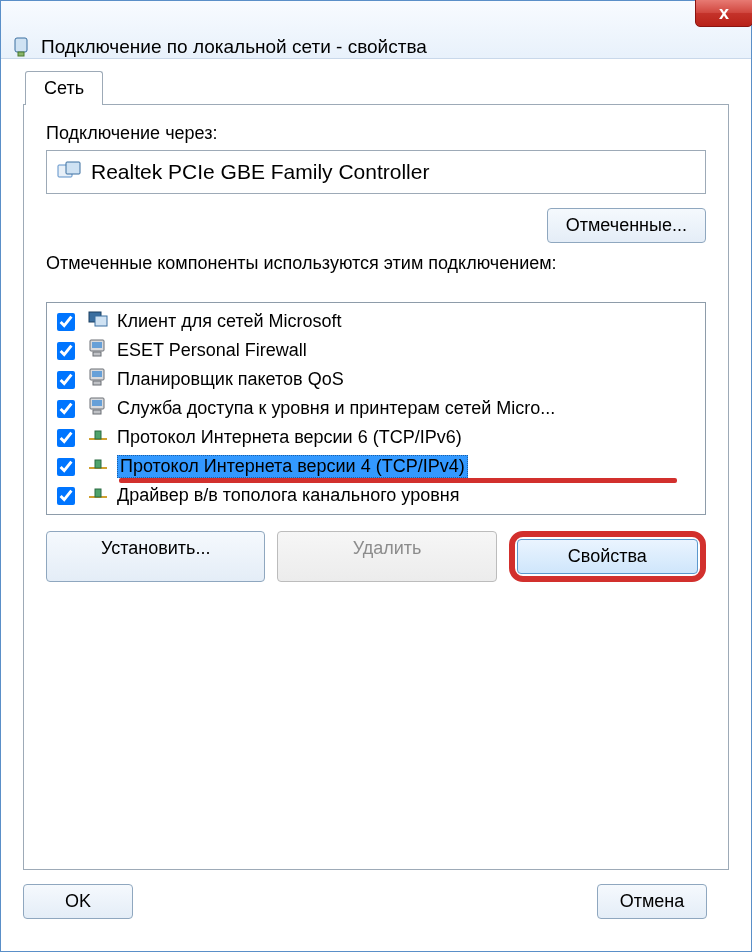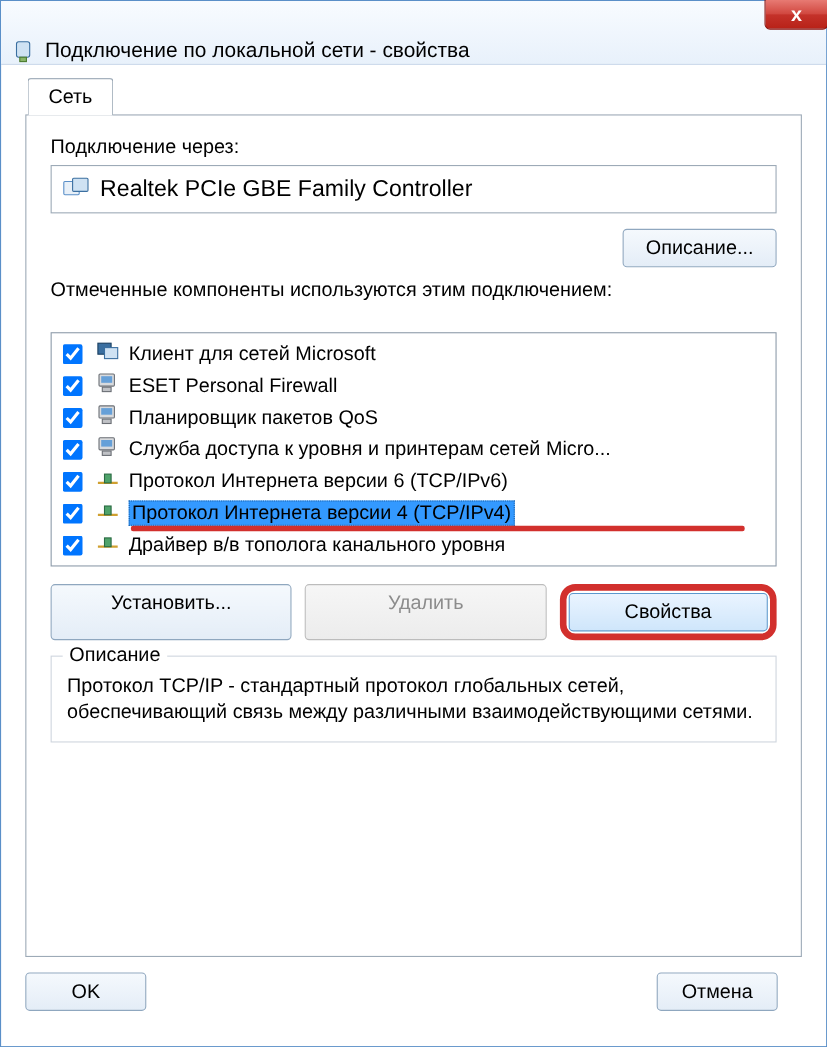--- a/index.html
+++ b/index.html
@@ -240,21 +240,21 @@
 
       <div class="adapter-box">
         <svg class="adapter-icon" viewBox="0 0 24 22">
           <rect x="1" y="4" width="14" height="12" rx="1" fill="#e8f0f8" stroke="#5a8fc8"></rect>
           <rect x="9" y="1" width="14" height="12" rx="1" fill="#cfe2f3" stroke="#3b6fa0"></rect>
         </svg>
         <span>Realtek PCIe GBE Family Controller</span>
       </div>
 
       <div class="right-row">
-        <div class="btn">Описание...</div>
+        <div class="btn">Отмеченные...</div>
       </div>
 
       <div class="section-label">Отмеченные компоненты используются этим подключением:</div>
 
       <div class="component-list" id="component-list">
           <div class="comp-row">
             <input type="checkbox" checked="" style="">
             <span><svg class="comp-icon" viewBox="0 0 22 20">
                 <rect x="2" y="3" width="12" height="10" fill="#3b6fa0" stroke="#1a3f60"></rect>
                 <rect x="8" y="7" width="12" height="10" fill="#cfe2f3" stroke="#3b6fa0"></rect>
@@ -316,24 +316,20 @@
         </div>
 
       <div class="btn-row">
         <div class="btn">Установить...</div>
         <div class="btn disabled">Удалить</div>
         <div class="red-ring">
           <div class="btn">Свойства</div>
         </div>
       </div>
 
-      <div class="groupbox">
-        <div class="groupbox-title">Описание</div>
-        <div class="desc-text">Протокол TCP/IP - стандартный протокол глобальных сетей, обеспечивающий связь между различными взаимодействующими сетями.</div>
-      </div>
 
     </div>
 
     <div class="footer">
       <div class="btn">OK</div>
       <div class="btn">Отмена</div>
     </div>
 
   </div>
 </div>

